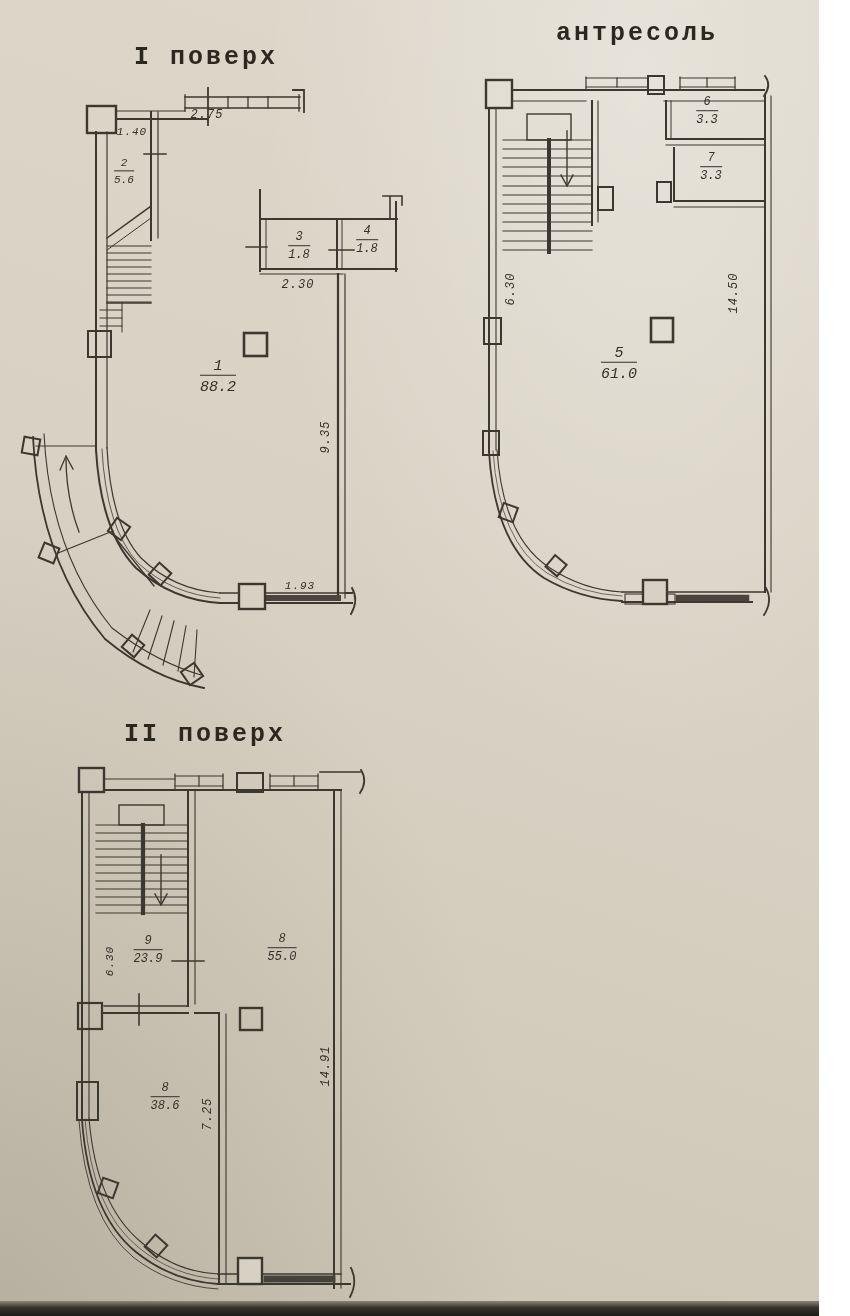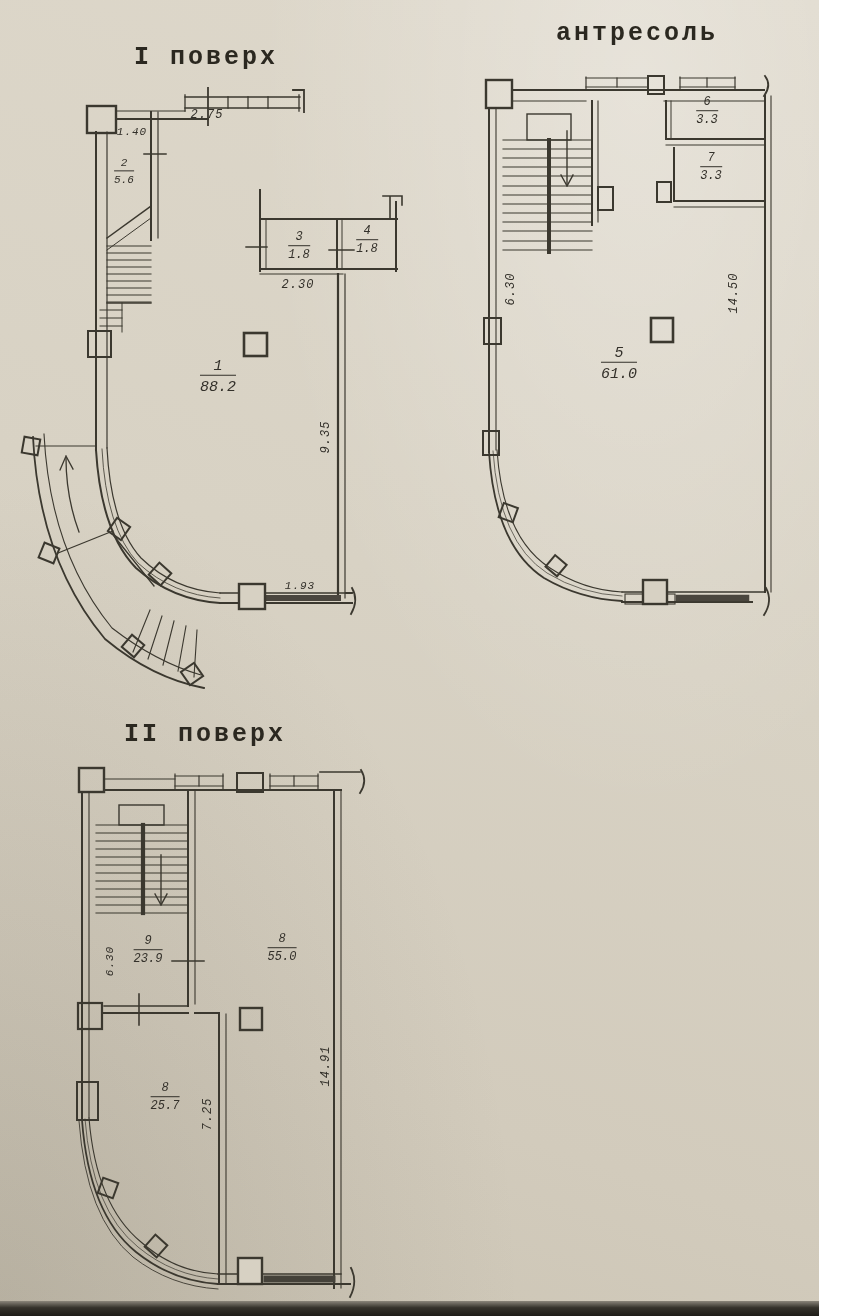--- a/index.html
+++ b/index.html
@@ -288,19 +288,19 @@
     <span class="num">9</span>
     <span class="area">23.9</span>
   </div>
   <div class="fraction" style="left:282px;top:949px">
     <span class="num">8</span>
     <span class="area">55.0</span>
   </div>
   <span class="dim v small" style="left:110px;top:961px">6.30</span>
   <div class="fraction" style="left:165px;top:1098px">
     <span class="num">8</span>
-    <span class="area">25.7</span>
+    <span class="area">38.6</span>
   </div>
   <span class="dim v" style="left:208px;top:1114px">7.25</span>
   <span class="dim v" style="left:326px;top:1066px">14.91</span>
 
   <div id="bottom-strip"></div>
 </div>
 
 </body></html>

